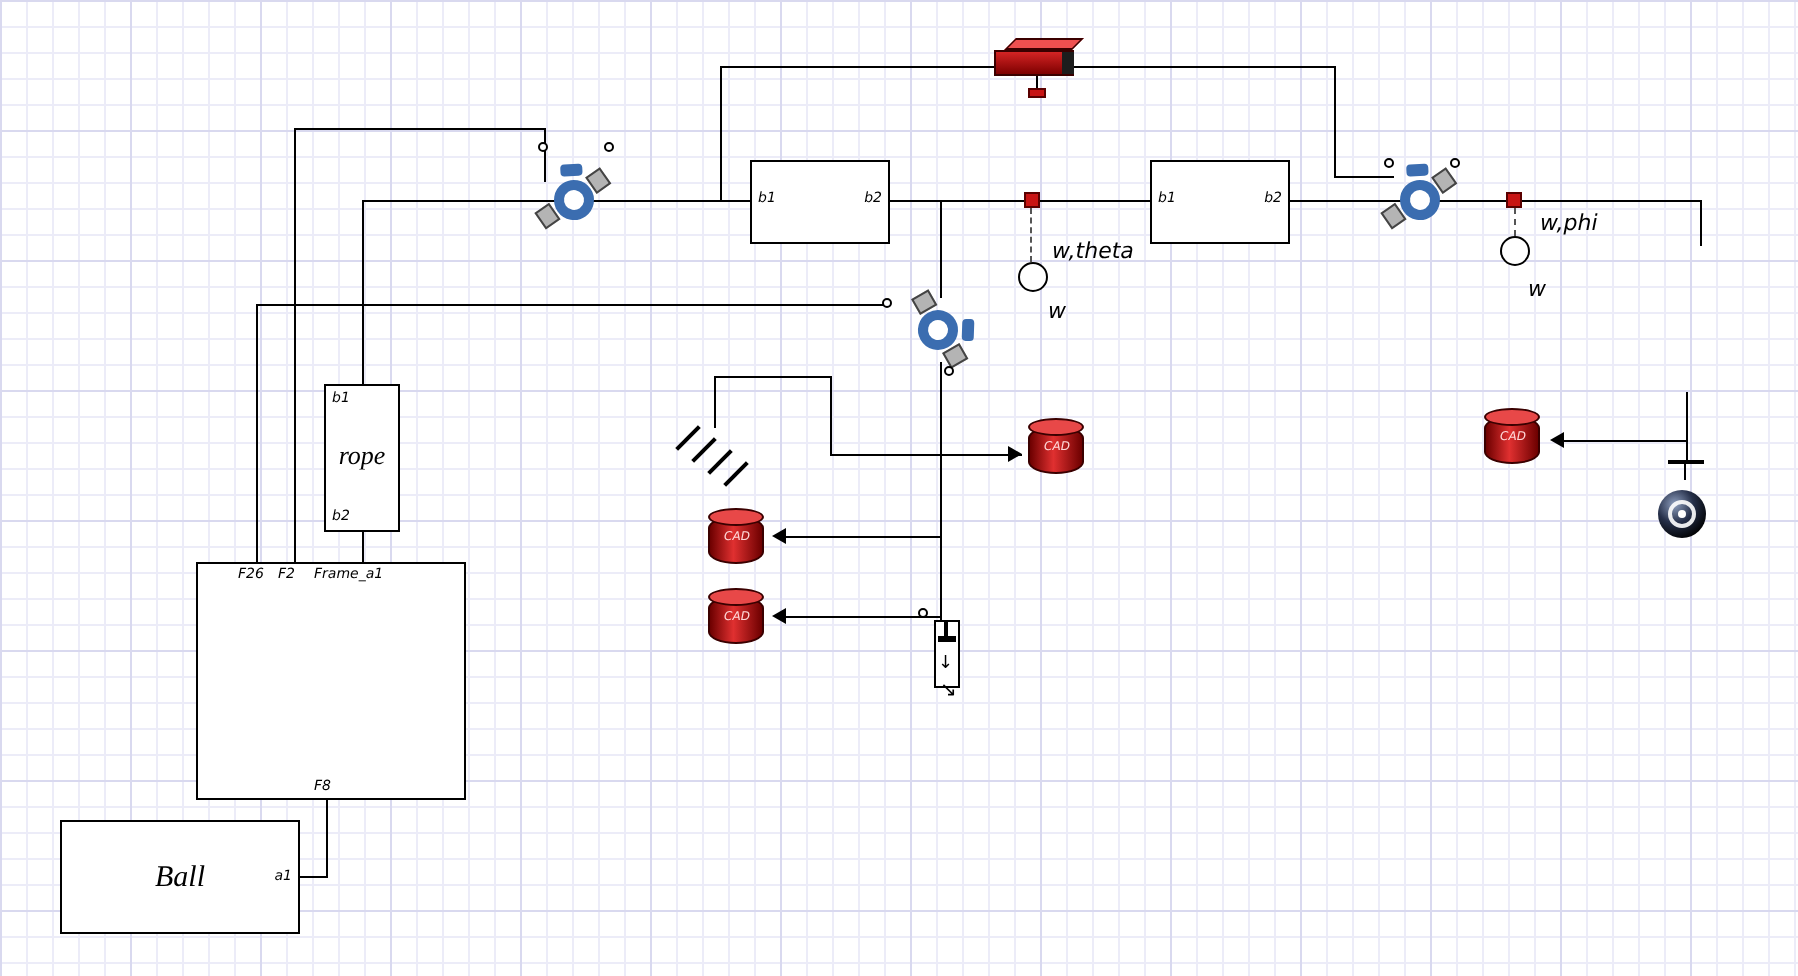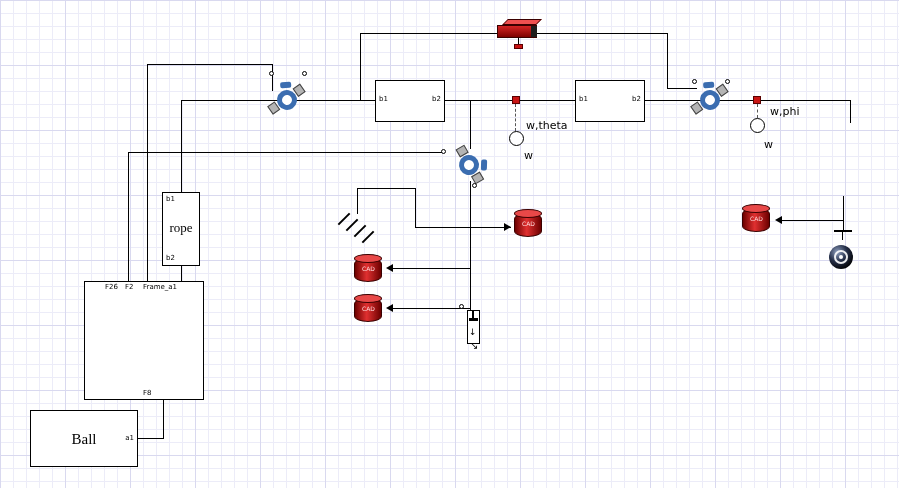--- a/index.html
+++ b/index.html
@@ -8,20 +8,21 @@
     width:899px;height:488px;
     overflow:hidden;
     background-color:#ffffff;
     background-image:
       linear-gradient(#d9d9ef 1px, transparent 1px),
       linear-gradient(90deg,#d9d9ef 1px, transparent 1px),
       linear-gradient(#ececf8 1px, transparent 1px),
       linear-gradient(90deg,#ececf8 1px, transparent 1px);
     background-size:65px 65px,65px 65px,13px 13px,13px 13px;
     font-family:"DejaVu Sans",sans-serif;
+    font-style:italic;
   }
   .ln{position:absolute;background:#000;}
   .dash{position:absolute;width:0;border-left:1px dashed #555;}
   .box{position:absolute;background:#fff;border:1px solid #000;box-sizing:border-box;}
   .title{position:absolute;left:0;width:100%;text-align:center;font-family:"Liberation Serif",serif;font-size:14px;color:#000;}
   .plabel{position:absolute;font-size:7px;line-height:7px;color:#000;white-space:nowrap;}
   .vlabel{position:absolute;font-size:7px;line-height:7px;color:#000;writing-mode:vertical-rl;}
   .slabel{position:absolute;font-size:11px;line-height:11px;color:#000;white-space:nowrap;}
   .circ{position:absolute;background:#fff;border:1px solid #000;border-radius:50%;box-sizing:border-box;}
   .tinycirc{position:absolute;width:5px;height:5px;background:#fff;border:1px solid #000;border-radius:50%;box-sizing:border-box;}
@@ -153,28 +154,28 @@
   <div class="circ" style="left:750px;top:118px;width:15px;height:15px"></div>
   <span class="slabel" style="left:770px;top:106px">w,phi</span>
   <span class="slabel" style="left:764px;top:139px">w</span>
 
   <div class="box" style="left:162px;top:192px;width:38px;height:74px">
     <span class="plabel" style="left:3px;top:3px">b1</span>
     <span class="title" style="top:27px;font-size:13px">rope</span>
     <span class="plabel" style="left:3px;top:62px">b2</span>
   </div>
 
-  <div class="box" style="left:84px;top:281px;width:120px;height:119px">
+  <div class="box" style="left:98px;top:281px;width:135px;height:119px">
     <span class="plabel" style="left:20px;top:2px">F26</span>
     <span class="plabel" style="left:40px;top:2px">F2</span>
     <span class="plabel" style="left:58px;top:2px">Frame_a1</span>
     <span class="plabel" style="left:58px;top:108px">F8</span>
   </div>
 
-  <div class="box" style="left:30px;top:410px;width:108px;height:57px">
+  <div class="box" style="left:30px;top:410px;width:120px;height:57px">
     <span class="title" style="top:20px;font-size:15px">Ball</span>
     <span class="plabel" style="right:3px;top:24px">a1</span>
   </div>
 
 
   <div class="cadcyl" style="left:514px;top:209px">
     <div class="cadcyl-body"></div>
     <div class="cadcyl-top"></div>
     <span class="cadcyl-label">CAD</span>
   </div>

